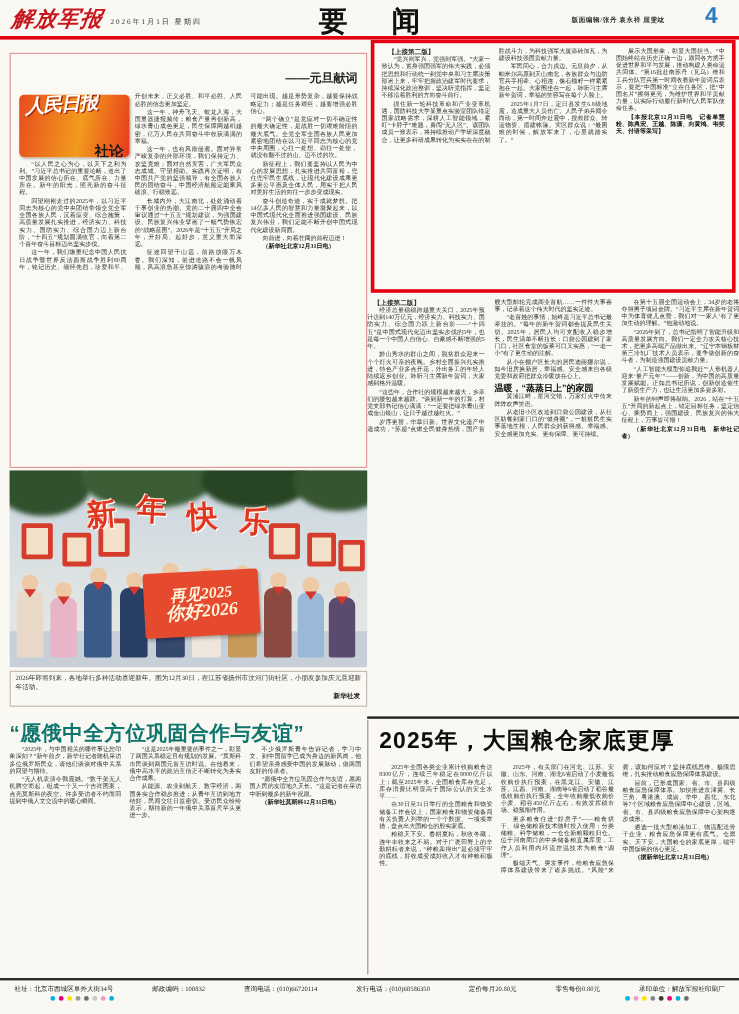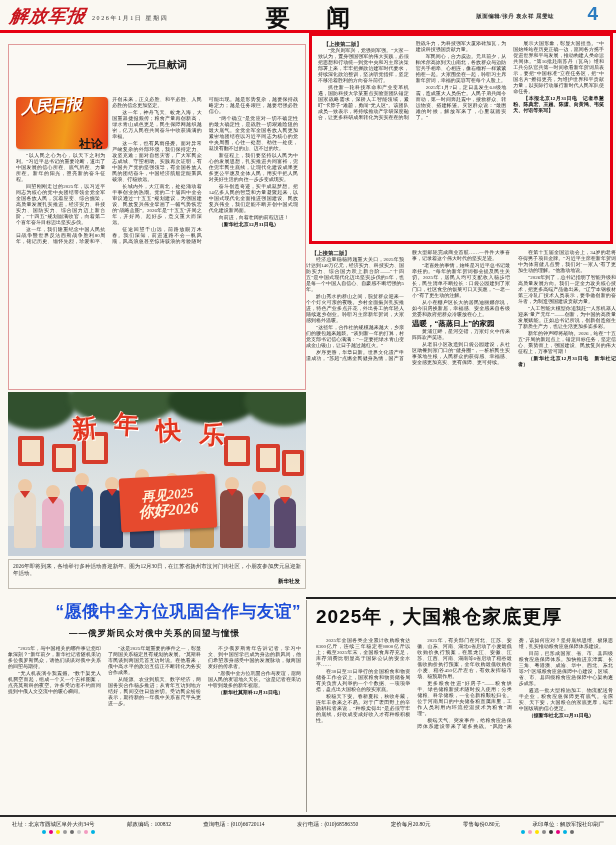--- a/index.html
+++ b/index.html
@@ -25,21 +25,21 @@
   .cols p.jump{text-indent:1em;font-weight:bold;font-size:5.5px;font-family:"Liberation Sans",sans-serif}
   .cols p.subhead{text-indent:0;font-weight:900;font-size:7.5px;line-height:10px;margin:0 0;
                   font-family:"Liberation Sans",sans-serif;color:#111}
   .cols p.byline{font-weight:bold;color:#111}
 
   
   .editorial{position:absolute;left:8px;top:44px;width:298px;height:346px;border:1px solid #e09a9a;
              padding:7px 7px 5px;background:#fbf9f4}
   .ed-headline{text-align:center;font-size:20px;font-weight:900;letter-spacing:.5px;color:#0d0d0d;
                font-family:"Liberation Sans",sans-serif}
-  .ed-sub{text-align:center;font-size:10px;font-weight:bold;margin:6px 0 25px;font-family:"Liberation Sans",sans-serif}
+  .ed-sub{text-align:right;font-size:10px;font-weight:bold;margin:6px 0 7px;font-family:"Liberation Sans",sans-serif}
   .ed-cols{height:252px}
   .badge{width:92px;height:52px;border-radius:4px;position:relative;margin:0 2px 4px 0;
          background:linear-gradient(100deg,#e84c1e 0%,#f29b1d 55%,#e8391b 100%);
          box-shadow:1px 1px 2px rgba(0,0,0,.25);overflow:hidden}
   .badge .b1{position:absolute;left:5px;top:6px;font-size:16px;font-weight:900;font-style:italic;
              color:#fff;text-shadow:1px 1px 0 #a32708;letter-spacing:-1px;transform:rotate(-4deg)}
   .badge .b2{position:absolute;right:5px;bottom:2px;font-size:12px;font-weight:900;color:#171717;
              font-family:"Liberation Sans",sans-serif}
 
   
@@ -71,21 +71,21 @@
   .redbox .cols{height:100%}
 
   
   .midart{position:absolute;left:306px;top:250px;width:310px;height:344px}
   .midart .cols{height:100%;column-gap:8px}
   .midrule{position:absolute;left:306px;top:597px;width:310px;height:2px;background:#222}
 
   
   .russia{position:absolute;left:8px;top:600px;width:299px;height:212px;border-right:1px solid #9a968e;
           padding-right:5px}
-  .ru-headline{text-align:right;font-size:17px;font-weight:900;color:#1d4ed8;letter-spacing:.5px;
+  .ru-headline{text-align:left;font-size:17px;font-weight:900;color:#0f766e;letter-spacing:.5px;
                font-family:"Liberation Sans",sans-serif}
   .ru-sub{text-align:center;font-size:8.5px;font-weight:bold;margin:5px 0 6px;letter-spacing:1px;
           font-family:"Liberation Sans",sans-serif}
   .russia .cols{height:158px}
 
   
   .grain{position:absolute;left:316px;top:604px;width:297px;height:208px}
   .gr-headline{font-size:19px;font-weight:900;color:#0d0d0d;letter-spacing:1px;
                font-family:"Liberation Sans",sans-serif;margin-bottom:8px}
   .grain .cols{height:172px}
@@ -193,21 +193,20 @@
         <p class="p">“2026年到了，总书记指明了智能升级和高质量发展方向。我们一定全力攻关核心技术，把更多高端产品做出来。”辽宁本钢板材第三冷轧厂技术人员表示，要争做创新的奋斗者，为制造强国建设贡献力量。</p>
         <p class="p">“人工智能大模型你追我赶”“人形机器人迎来‘量产元年’”——创新，为中国的高质量发展赋能。正如总书记所说，创新创造催生了新质生产力，也让生活更加多姿多彩。</p>
         <p class="p">新年的钟声即将敲响。2026，站在“十五五”开局的新起点上，锚定目标任务，坚定信心、乘势而上，强国建设、民族复兴的伟大征程上，万事皆可期！</p>
         <p class="byline">（新华社北京12月31日电　新华社记者）</p>
       </div>
   </div>
   <div class="midrule"></div>
 
   <div class="russia">
     <div class="ru-headline">“愿俄中全方位巩固合作与友谊”</div>
-    <div class="ru-sub">——俄罗斯民众对俄中关系的回望与憧憬</div>
     <div class="cols">
         <p class="p">“2025年，与中国相关的哪件事让您印象深刻？”新年前夕，新华社记者随机采访多位俄罗斯民众，请他们谈谈对俄中关系的回望与期待。</p>
         <p class="p">“无人机表演令我震撼。”数千架无人机腾空而起，组成一个又一个吉祥图案，点亮莫斯科的夜空。许多受访者不约而同提到中俄人文交流中的暖心瞬间。</p>
         <p class="p">“这是2025年最重要的事件之一，彰显了两国关系稳定且有规划的发展。”莫斯科市民谈到两国元首互访时说。在他看来，俄中高水平的政治互信正不断转化为务实合作成果。</p>
         <p class="p">从能源、农业到航天、数字经济，两国务实合作稳步推进；从青年互访到地方结好，民间交往日益密切。受访民众纷纷表示，期待新的一年俄中关系百尺竿头更进一步。</p>
         <p class="p">不少俄罗斯青年告诉记者，学习中文、到中国留学已成为身边的新风尚，他们希望亲身感受中国的发展脉动，做两国友好的传承者。</p>
         <p class="p">“愿俄中全方位巩固合作与友谊，愿两国人民的友谊地久天长。”这是记者在采访中听到最多的新年祝愿。</p>
         <p class="byline">（新华社莫斯科12月31日电）</p>
       </div>
   </div>

